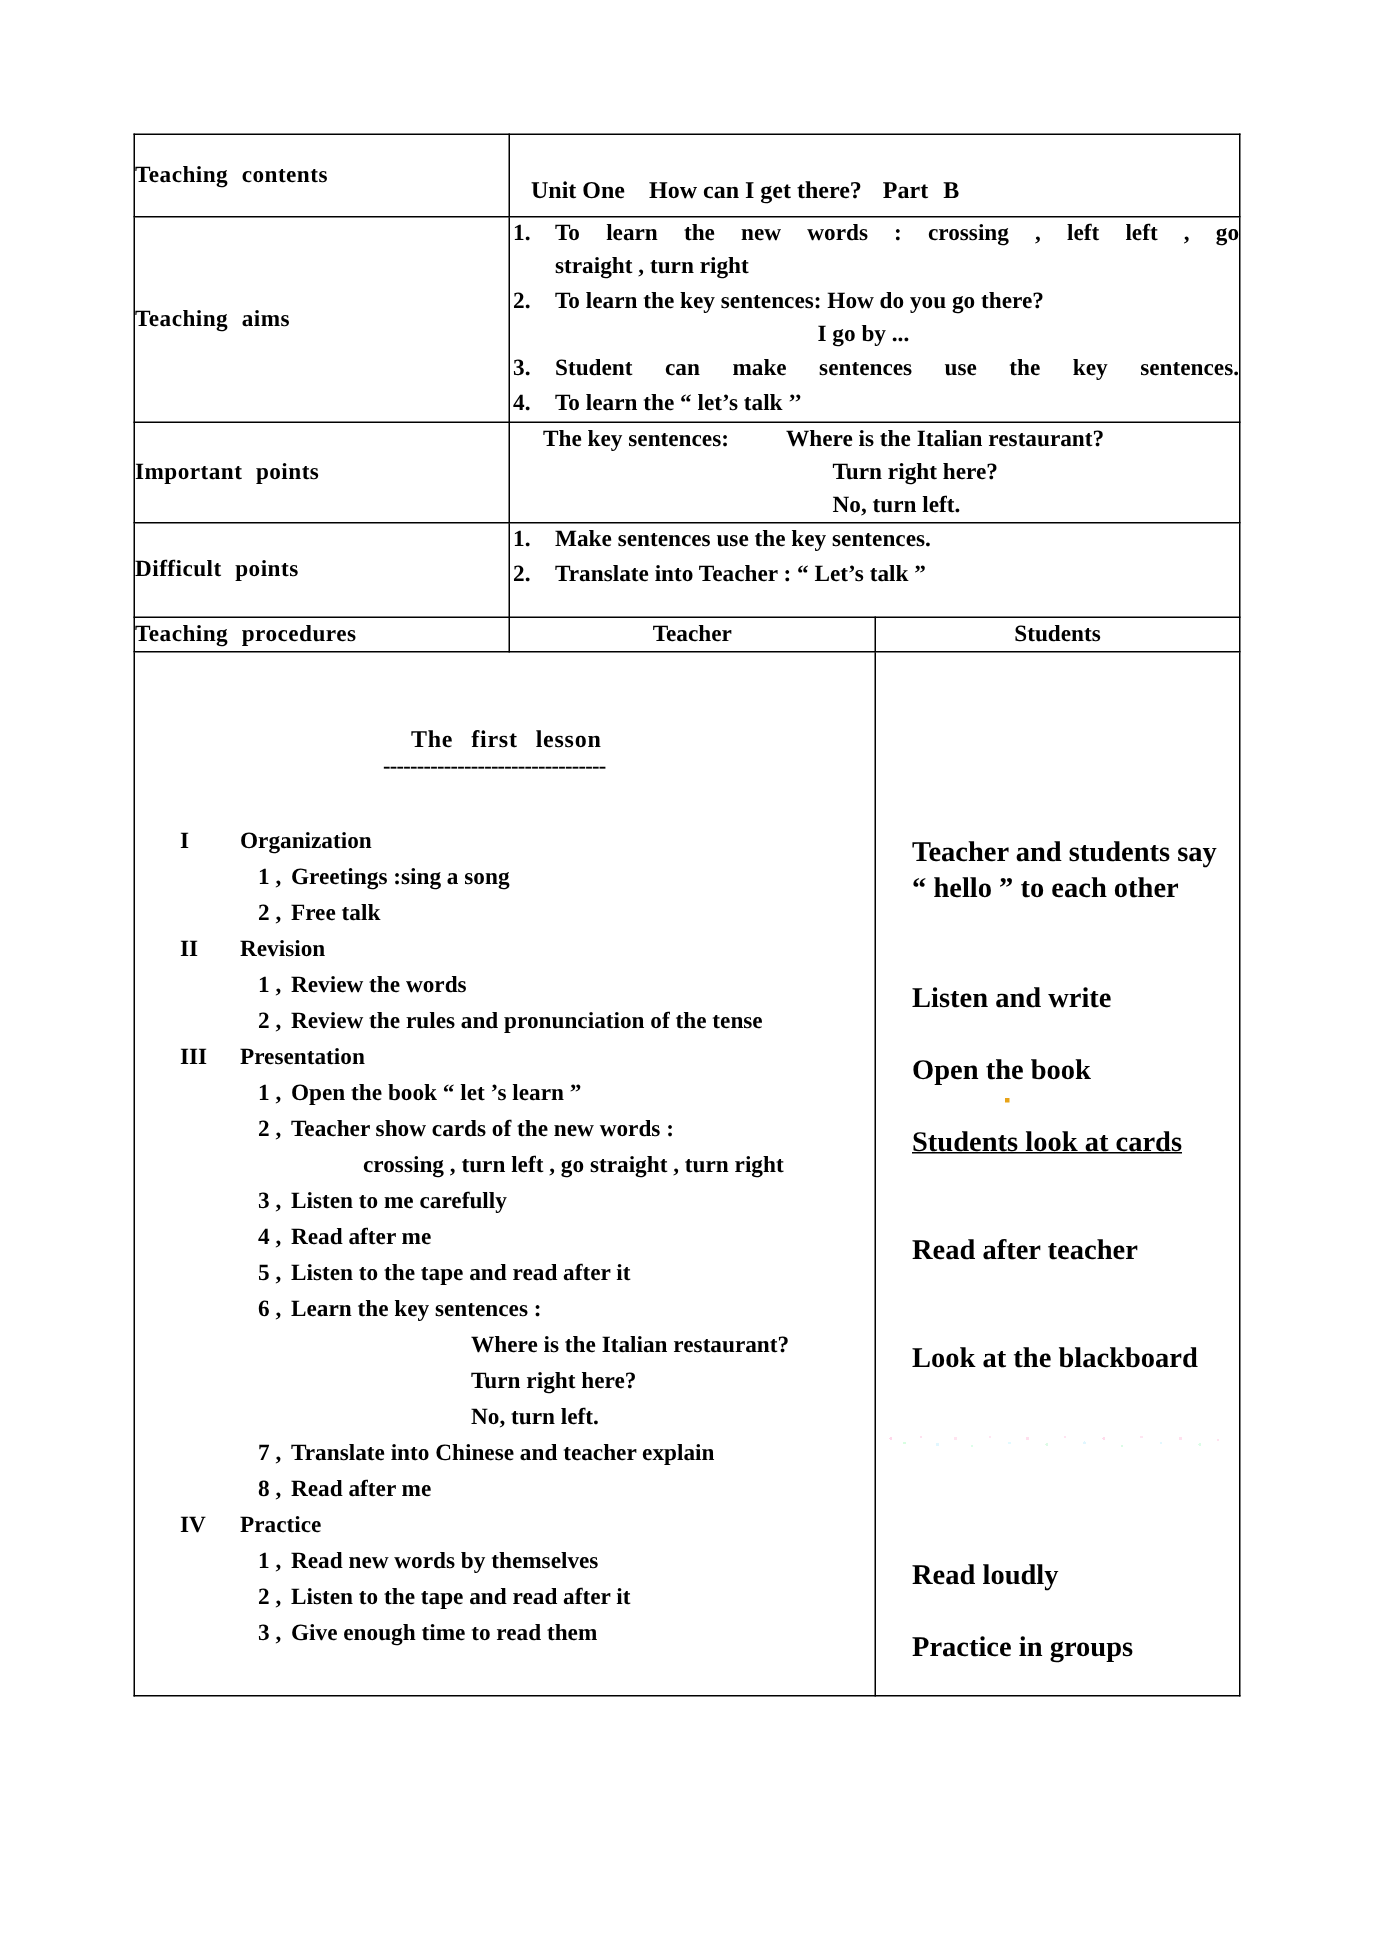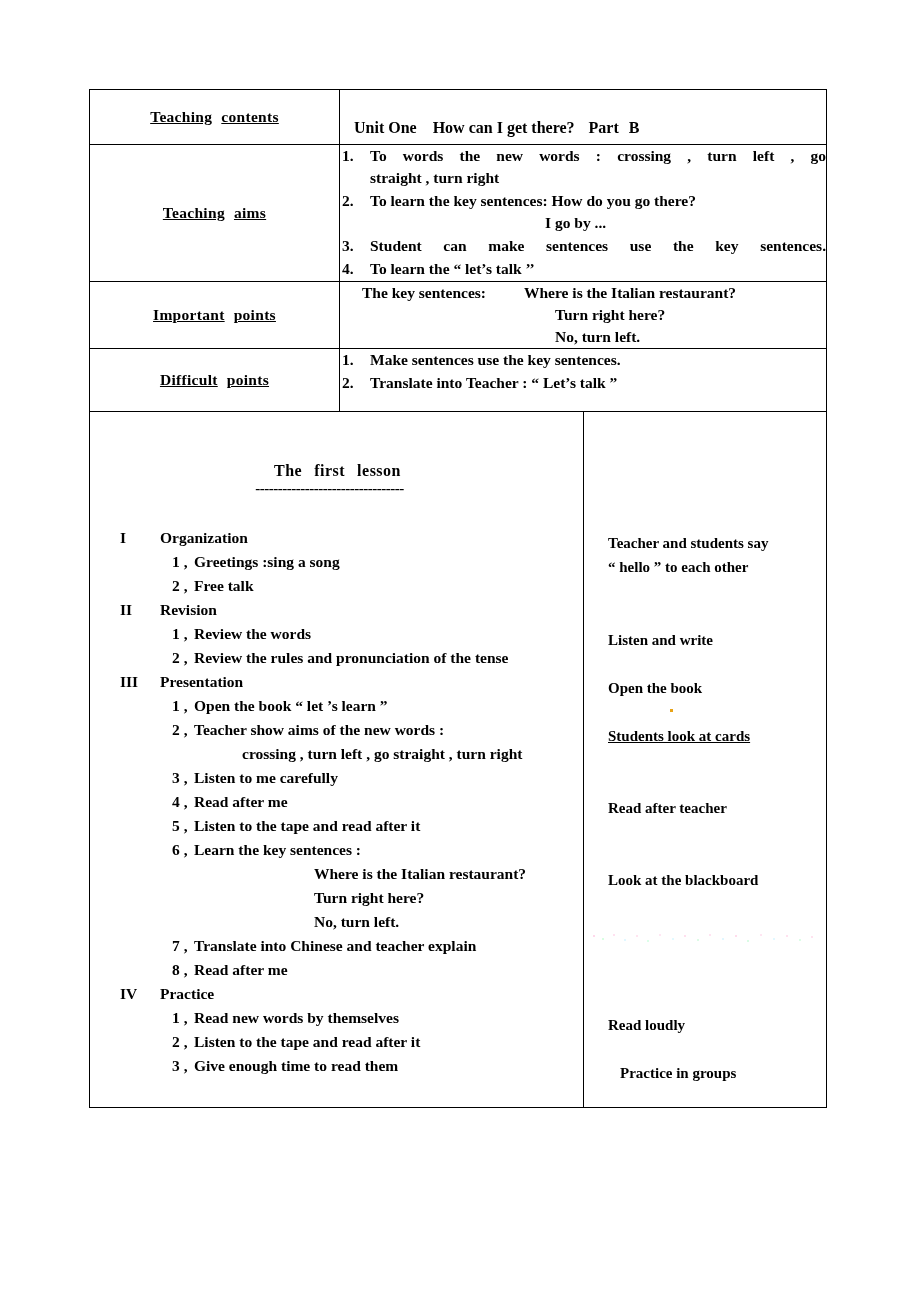--- a/index.html
+++ b/index.html
@@ -40,25 +40,23 @@
     font-size: 15.5px;
     line-height: 1.42;
   }
 
   
   col.c-label  { width: 250px; }
   col.c-mid    { width: 244px; }
   col.c-right  { width: 243px; }
 
   .label-cell {
-    text-align: center;
     font-size: 16px;
     letter-spacing: 0.3px;
     padding: 6px 4px;
-    text-decoration: underline;
   }
   .label-cell .sp { display: inline-block; width: 9px; }
 
   .content-cell {
     text-align: left;
     padding: 6px 6px 6px 10px;
   }
 
   
   .row-contents .label-cell { height: 46px; }
@@ -186,21 +184,21 @@
     line-height: 24px;
   }
   .proc-sub2 {
     padding-left: 216px;
     height: 24px;
     line-height: 24px;
   }
 
   .students-body {
     padding: 0;
-    font-size: 15px;
+    font-size: 19px;
     position: relative;
     height: 695px;
   }
   .stu-line {
     position: absolute;
     left: 24px;
     white-space: nowrap;
     line-height: 1.0;
   }
 
@@ -263,21 +261,21 @@
       </tr>
 
       <tr>
         <td class="label-cell">
           <span>Teaching</span><span class="sp"></span><span>aims</span>
         </td>
         <td class="content-cell" colspan="2">
           <ol class="numlist">
             <li>
               <span class="num">1.</span>
-              <div class="justify-line">To words the new words : crossing , turn left , go</div>
+              <div class="justify-line">To learn the new words : crossing , left left , go</div>
               <div>straight , turn right</div>
             </li>
             <li>
               <span class="num">2.</span>
               <div>To learn the key sentences: How do you go there?</div>
               <div class="indent-goby">I go by ...</div>
             </li>
             <li>
               <span class="num">3.</span>
               <div class="justify-line">Student can make sentences use the key sentences.</div>
@@ -316,38 +314,45 @@
             <li>
               <span class="num">2.</span>
               <div>Translate into Teacher :   “ Let’s talk ”</div>
             </li>
           </ol>
           <div style="height:16px"></div>
         </td>
       </tr>
 
 
+      <tr>
+        <td class="label-cell">
+          <span>Teaching</span><span class="sp"></span><span>procedures</span>
+        </td>
+        <td class="hdr-center">Teacher</td>
+        <td class="hdr-center">Students</td>
+      </tr>
 
       <tr>
         <td class="body-cell" colspan="2">
           <div class="teacher-body">
             <div class="lesson-title">
               <span>The</span><span class="tsp"></span><span>first</span><span class="tsp"></span><span>lesson</span>
             </div>
             <div class="dash-rule">---------------------------------</div>
             <div class="proc-list" id="teacher-steps">
                 <div class="proc-sec"><span class="rn">I</span><span>Organization</span></div>
                 <div class="proc-item"><span class="inum">1 ,</span><span class="itxt">Greetings :sing a song</span></div>
                 <div class="proc-item"><span class="inum">2 ,</span><span class="itxt">Free talk</span></div>
                 <div class="proc-sec"><span class="rn">II</span><span>Revision</span></div>
                 <div class="proc-item"><span class="inum">1 ,</span><span class="itxt">Review the words</span></div>
                 <div class="proc-item"><span class="inum">2 ,</span><span class="itxt">Review the rules and pronunciation of the tense</span></div>
                 <div class="proc-sec"><span class="rn">III</span><span>Presentation</span></div>
                 <div class="proc-item"><span class="inum">1 ,</span><span class="itxt">Open the book “ let ’s learn ”</span></div>
-                <div class="proc-item"><span class="inum">2 ,</span><span class="itxt">Teacher show aims of the new words :</span></div>
+                <div class="proc-item"><span class="inum">2 ,</span><span class="itxt">Teacher show cards of the new words :</span></div>
                 <div class="proc-sub">crossing , turn left , go straight , turn right</div>
                 <div class="proc-item"><span class="inum">3 ,</span><span class="itxt">Listen to me carefully</span></div>
                 <div class="proc-item"><span class="inum">4 ,</span><span class="itxt">Read after me</span></div>
                 <div class="proc-item"><span class="inum">5 ,</span><span class="itxt">Listen to the tape and read after it</span></div>
                 <div class="proc-item"><span class="inum">6 ,</span><span class="itxt">Learn the key sentences :</span></div>
                 <div class="proc-sub2">Where is the Italian restaurant?</div>
                 <div class="proc-sub2">Turn right here?</div>
                 <div class="proc-sub2">No, turn left.</div>
                 <div class="proc-item"><span class="inum">7 ,</span><span class="itxt">Translate into Chinese and teacher explain</span></div>
                 <div class="proc-item"><span class="inum">8 ,</span><span class="itxt">Read after me</span></div>
@@ -363,21 +368,21 @@
             <div class="artifact-dot" style="left:86px; top:297px;"></div>
             <div class="watermark-faint" style="top:520px;"></div>
           <div class="stu-line" style="top: 124px;">Teacher and students say</div>
               <div class="stu-line" style="top: 148px;">“ hello ” to each other</div>
               <div class="stu-line" style="top: 221px; text-align: right;">Listen and write</div>
               <div class="stu-line" style="top: 269px;">Open the book</div>
               <div class="stu-line" style="top: 317px; text-decoration: underline;">Students look at cards</div>
               <div class="stu-line" style="top: 389px; text-align: center;">Read after teacher</div>
               <div class="stu-line" style="top: 461px;">Look at the blackboard</div>
               <div class="stu-line" style="top: 606px;">Read loudly</div>
-              <div class="stu-line" style="top: 654px; margin-left: 12px;">Practice in groups</div>
+              <div class="stu-line" style="top: 654px;">Practice in groups</div>
             </div>
         </td>
       </tr>
 
     </tbody>
   </table>
 
 </div>
 
 </body></html>

